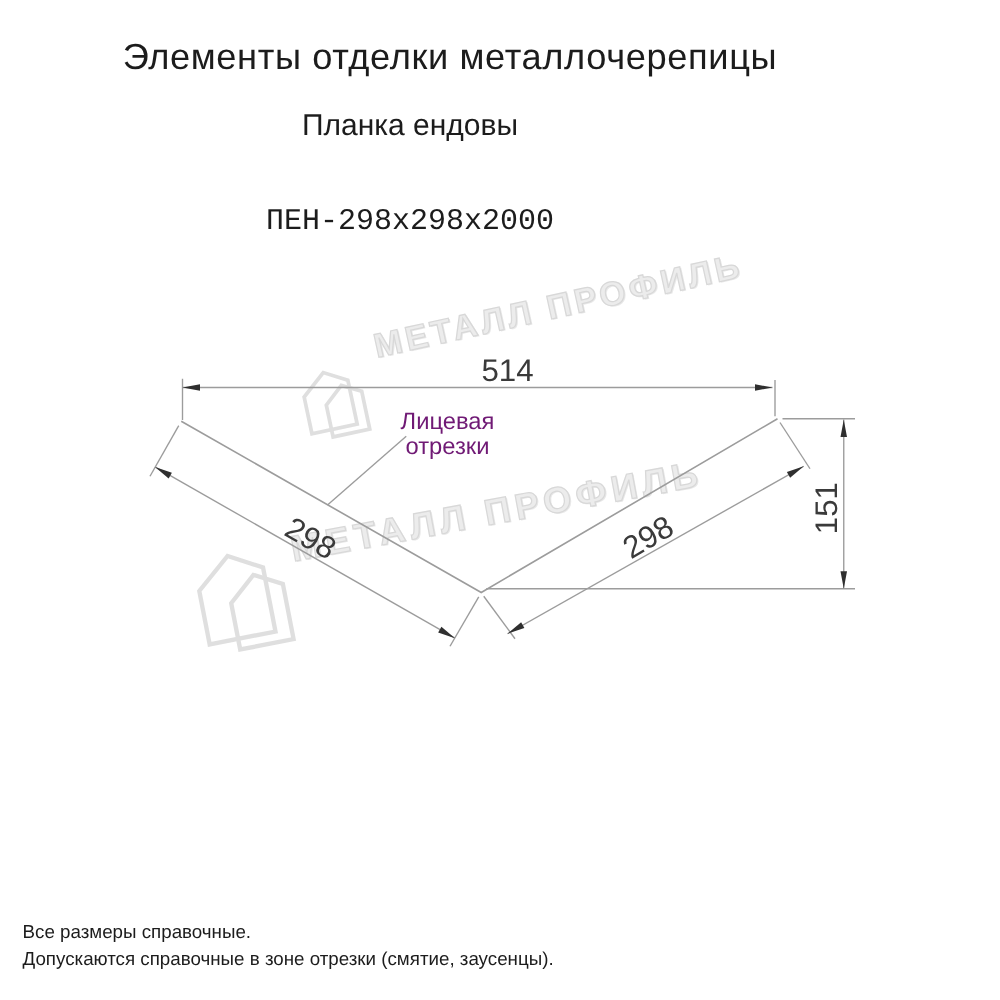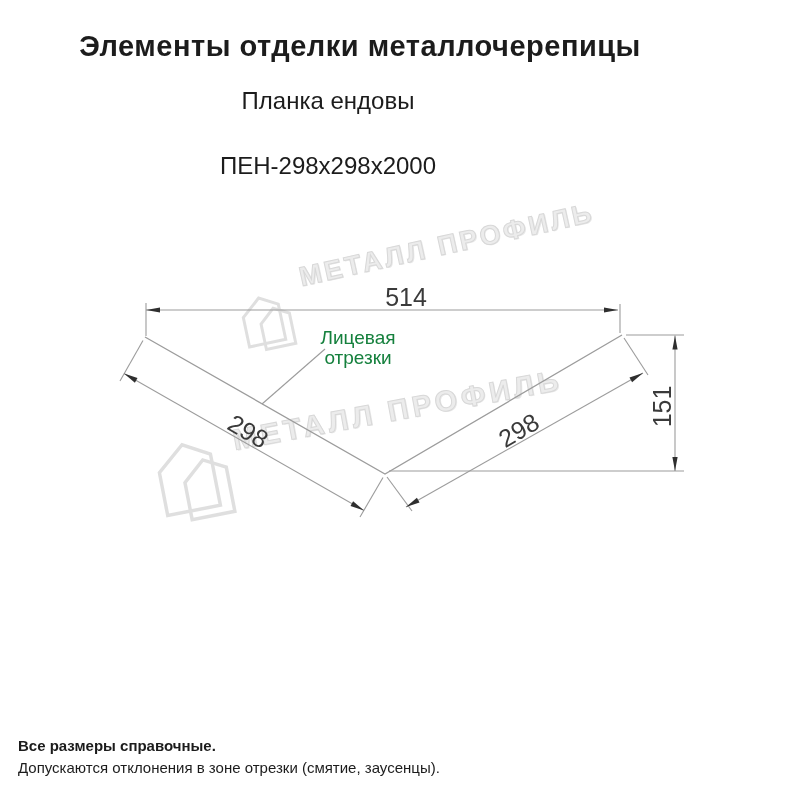--- a/index.html
+++ b/index.html
@@ -3,41 +3,41 @@
 <meta charset="utf-8">
 <style>
   html,body{margin:0;padding:0;background:#ffffff;}
   .canvas{
     position:relative;width:800px;height:800px;background:#ffffff;overflow:hidden;
     font-family:"Liberation Sans","DejaVu Sans",sans-serif;color:#1c1c1c;
   }
   .abs{position:absolute;}
   .page-title{
     left:0;top:30px;width:720px;text-align:center;
-    font-size:29px;letter-spacing:0.5px;color:#1c1c1c;white-space:nowrap;font-weight:bold;
+    font-size:29px;letter-spacing:0.5px;color:#1c1c1c;white-space:nowrap;
   }
   .subtitle{
     left:0;width:656px;text-align:center;font-size:24px;color:#1c1c1c;white-space:nowrap;
   }
   .sub1{top:87px;}
   .sub2{top:117px;}
-  .product-code{top:152px;}
+  .product-code{top:164px;font-family:Liberation Mono, monospace;}
   .dim-label{
     width:90px;text-align:center;font-size:25px;color:#3a3a3a;white-space:nowrap;
   }
   .dim-514{left:361px;top:283px;}
   .dim-298-left{left:203px;top:417px;transform:rotate(29.8deg);}
   .dim-298-right{left:474px;top:416px;transform:rotate(-30.5deg);}
   .dim-151{left:617px;top:392px;transform:rotate(-90deg);}
   .face-label{
     left:306px;top:328px;width:104px;text-align:center;
-    font-size:19px;line-height:20px;color:#15803d;
+    font-size:19px;line-height:20px;color:#701a75;
   }
   .footer-line{left:18px;font-size:15px;color:#1c1c1c;white-space:nowrap;}
-  .footer1{top:737px;font-weight:bold;}
+  .footer1{top:737px;}
   .footer2{top:759px;}
   .wm-text{
     font-weight:bold;white-space:nowrap;color:#ececec;
     -webkit-text-stroke:1px #d8d8d8;
     text-shadow:1px 1px 0 #e9e9e9;
     transform-origin:left bottom;
   }
   .wm1{left:303px;top:262px;font-size:27px;letter-spacing:3px;transform:rotate(-12.5deg);}
   .wm2{left:236px;top:424px;font-size:29px;letter-spacing:4px;transform:rotate(-10.5deg);}
   svg.drawing{left:0;top:0;pointer-events:none;}
@@ -116,15 +116,15 @@
   <div class="abs dim-label dim-298-left">298</div>
   <div class="abs dim-label dim-298-right">298</div>
   <div class="abs dim-label dim-151">151</div>
 
   <div class="abs face-label">
     <div>Лицевая</div>
     <div>отрезки</div>
   </div>
 
   <div class="abs footer-line footer1">Все размеры справочные.</div>
-  <div class="abs footer-line footer2">Допускаются отклонения в зоне отрезки (смятие, заусенцы).</div>
+  <div class="abs footer-line footer2">Допускаются справочные в зоне отрезки (смятие, заусенцы).</div>
 
 </div>
 
 </body></html>

